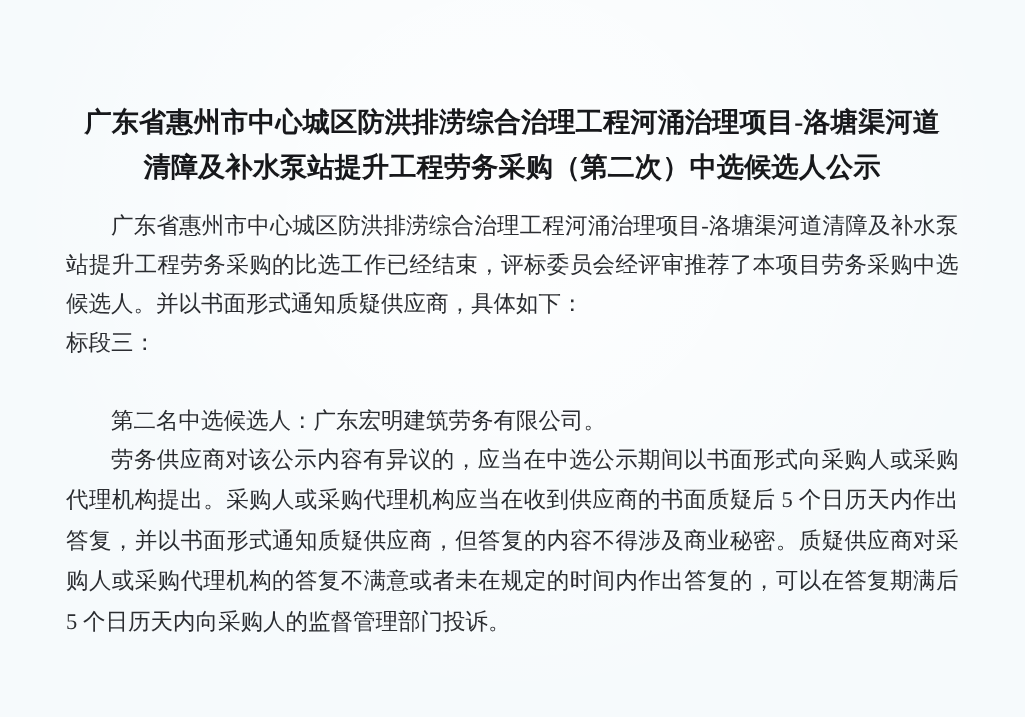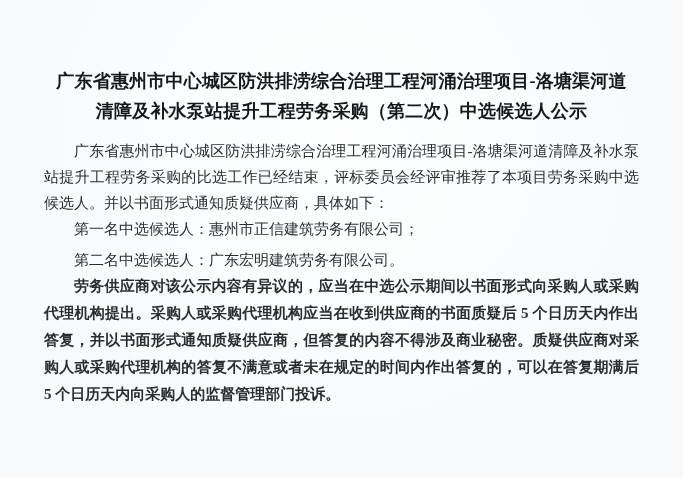--- a/index.html
+++ b/index.html
@@ -35,33 +35,33 @@
   .para {
     margin: 0;
     font-size: 15px;
     line-height: 26px;
     text-align: justify;
     text-justify: inter-ideograph;
     color: #2b2d31;
   }
   .indent { text-indent: 2em; }
   .section-label { text-indent: 0; }
-  .gap-above { margin-top: 5px; }
-  .objection { line-height: 27px; font-weight: bold; }
+  .gap-above { margin-top: 26px; }
+  .objection { line-height: 27px; }
 </style>
 </head>
 <body>
 
 <div class="page">
 
   <h1 class="doc-title">广东省惠州市中心城区防洪排涝综合治理工程河涌治理项目-洛塘渠河道清障及补水泵站提升工程劳务采购（第二次）中选候选人公示</h1>
 
   <p class="para indent">广东省惠州市中心城区防洪排涝综合治理工程河涌治理项目-洛塘渠河道清障及补水泵站提升工程劳务采购的比选工作已经结束，评标委员会经评审推荐了本项目劳务采购中选候选人。并以书面形式通知质疑供应商，具体如下：</p>
 
+  <p class="para section-label">标段三：</p>
 
-  <p class="para indent">第一名中选候选人：惠州市正信建筑劳务有限公司；</p>
 
   <p class="para indent gap-above">第二名中选候选人：广东宏明建筑劳务有限公司。</p>
 
 
   <p class="para indent objection">劳务供应商对该公示内容有异议的，应当在中选公示期间以书面形式向采购人或采购代理机构提出。采购人或采购代理机构应当在收到供应商的书面质疑后 5 个日历天内作出答复，并以书面形式通知质疑供应商，但答复的内容不得涉及商业秘密。质疑供应商对采购人或采购代理机构的答复不满意或者未在规定的时间内作出答复的，可以在答复期满后 5 个日历天内向采购人的监督管理部门投诉。</p>
 
 </div>
 
 </body></html>

